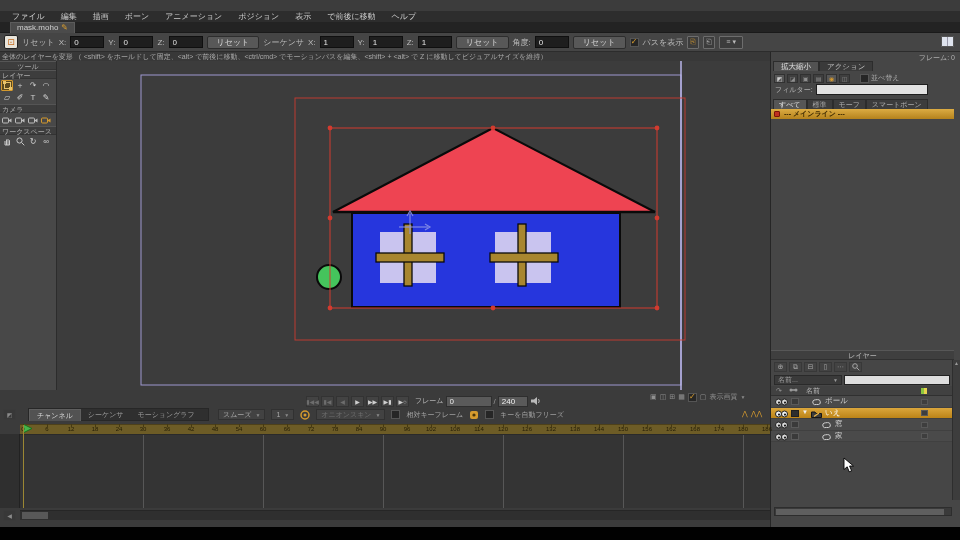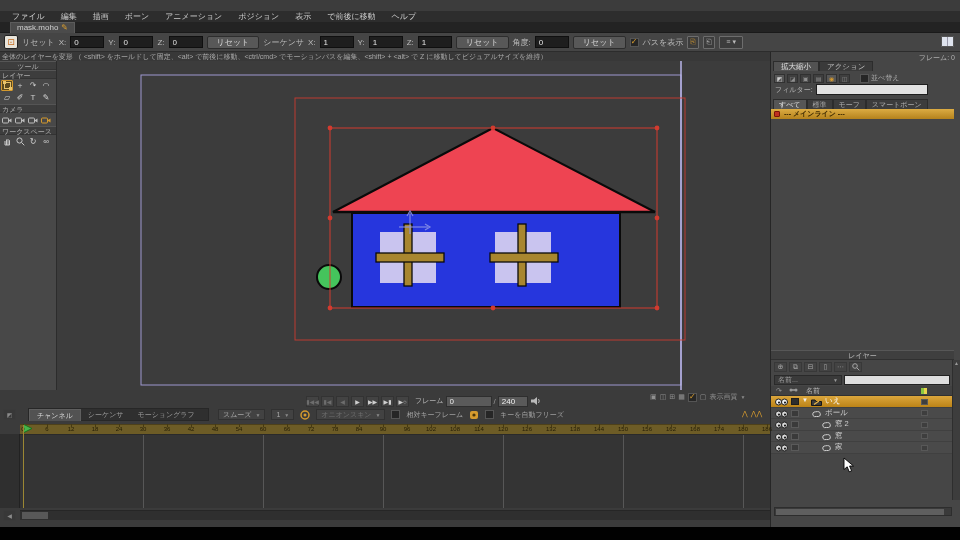--- a/index.html
+++ b/index.html
@@ -332,66 +332,52 @@
       <span style="position:absolute;left:149px;top:1px">
         <svg width="8" height="8">
             <rect x="1" y="1" width="6" height="6" fill="#8cc63f"></rect>
             <rect x="4" y="1" width="3" height="6" fill="#e8d44d"></rect>
           </svg>
       </span>
     </div>
 
     <div id="layers-rows">
 
+      <div class="lrow">
+        <span class="lr-eyes"><svg width="13" height="8">
+              <circle cx="3.5" cy="4" r="3" fill="#d8d8d8" stroke="#1f1f1f"></circle>
+              <circle cx="9.5" cy="4" r="3" fill="#d8d8d8" stroke="#1f1f1f"></circle>
+              <circle cx="4" cy="4.6" r="1.1" fill="#1f1f1f"></circle>
+              <circle cx="10" cy="4.6" r="1.1" fill="#1f1f1f"></circle>
+            </svg></span>
+        <span class="lr-swatch"></span>
+        <span style="position:absolute;left:40px;top:2px"><svg width="11" height="8">
+              <path d="M2 5.5 Q1 2 4.5 1.8 Q9 1 9.2 3.5 Q10 7 5.5 6.5 Q3 7.2 2 5.5 Z" fill="none" stroke="#cfcfcf"></path>
+            </svg></span>
+        <span class="lr-name" style="left:54px">ボール</span>
+        <span class="lr-right"></span>
+      </div>
+
       <div class="lrow selected">
         <span class="lr-eyes"><svg width="13" height="8">
               <circle cx="3.5" cy="4" r="3" fill="#f2f2f2" stroke="#1f1f1f"></circle>
               <circle cx="9.5" cy="4" r="3" fill="#f2f2f2" stroke="#1f1f1f"></circle>
               <circle cx="4" cy="4.6" r="1.1" fill="#1f1f1f"></circle>
               <circle cx="10" cy="4.6" r="1.1" fill="#1f1f1f"></circle>
             </svg></span>
         <span class="lr-swatch"></span>
         <span class="lr-arrow">▼</span>
         <span style="position:absolute;left:40px;top:2px"><svg width="11" height="8">
               <path d="M0.5 2 h3.5 l1 1.5 h5.5 v4 h-10 Z" fill="#3c3c3c" stroke="#151515"></path>
               <line x1="3" y1="6.5" x2="8" y2="3" stroke="#e8b44a" stroke-width="1.4"></line>
             </svg></span>
         <span class="lr-name" style="left:54px">いえ</span>
         <span class="lr-right"></span>
       </div>
 
-      <div class="lrow">
-        <span class="lr-eyes"><svg width="13" height="8">
-              <circle cx="3.5" cy="4" r="3" fill="#d8d8d8" stroke="#1f1f1f"></circle>
-              <circle cx="9.5" cy="4" r="3" fill="#d8d8d8" stroke="#1f1f1f"></circle>
-              <circle cx="4" cy="4.6" r="1.1" fill="#1f1f1f"></circle>
-              <circle cx="10" cy="4.6" r="1.1" fill="#1f1f1f"></circle>
-            </svg></span>
-        <span class="lr-swatch"></span>
-        <span style="position:absolute;left:40px;top:2px"><svg width="11" height="8">
-              <path d="M2 5.5 Q1 2 4.5 1.8 Q9 1 9.2 3.5 Q10 7 5.5 6.5 Q3 7.2 2 5.5 Z" fill="none" stroke="#cfcfcf"></path>
-            </svg></span>
-        <span class="lr-name" style="left:54px">ボール</span>
-        <span class="lr-right"></span>
-      </div>
-
-      <div class="lrow">
-        <span class="lr-eyes"><svg width="13" height="8">
-              <circle cx="3.5" cy="4" r="3" fill="#d8d8d8" stroke="#1f1f1f"></circle>
-              <circle cx="9.5" cy="4" r="3" fill="#d8d8d8" stroke="#1f1f1f"></circle>
-              <circle cx="4" cy="4.6" r="1.1" fill="#1f1f1f"></circle>
-              <circle cx="10" cy="4.6" r="1.1" fill="#1f1f1f"></circle>
-            </svg></span>
-        <span class="lr-swatch"></span>
-        <span style="position:absolute;left:50px;top:2px"><svg width="11" height="8">
-              <path d="M2 5.5 Q1 2 4.5 1.8 Q9 1 9.2 3.5 Q10 7 5.5 6.5 Q3 7.2 2 5.5 Z" fill="none" stroke="#cfcfcf"></path>
-            </svg></span>
-        <span class="lr-name" style="left:64px">窓 2</span>
-        <span class="lr-right"></span>
-      </div>
       <div class="lrow">
         <span class="lr-eyes"><svg width="13" height="8">
               <circle cx="3.5" cy="4" r="3" fill="#d8d8d8" stroke="#1f1f1f"></circle>
               <circle cx="9.5" cy="4" r="3" fill="#d8d8d8" stroke="#1f1f1f"></circle>
               <circle cx="4" cy="4.6" r="1.1" fill="#1f1f1f"></circle>
               <circle cx="10" cy="4.6" r="1.1" fill="#1f1f1f"></circle>
             </svg></span>
         <span class="lr-swatch"></span>
         <span style="position:absolute;left:50px;top:2px"><svg width="11" height="8">
               <path d="M2 5.5 Q1 2 4.5 1.8 Q9 1 9.2 3.5 Q10 7 5.5 6.5 Q3 7.2 2 5.5 Z" fill="none" stroke="#cfcfcf"></path>

